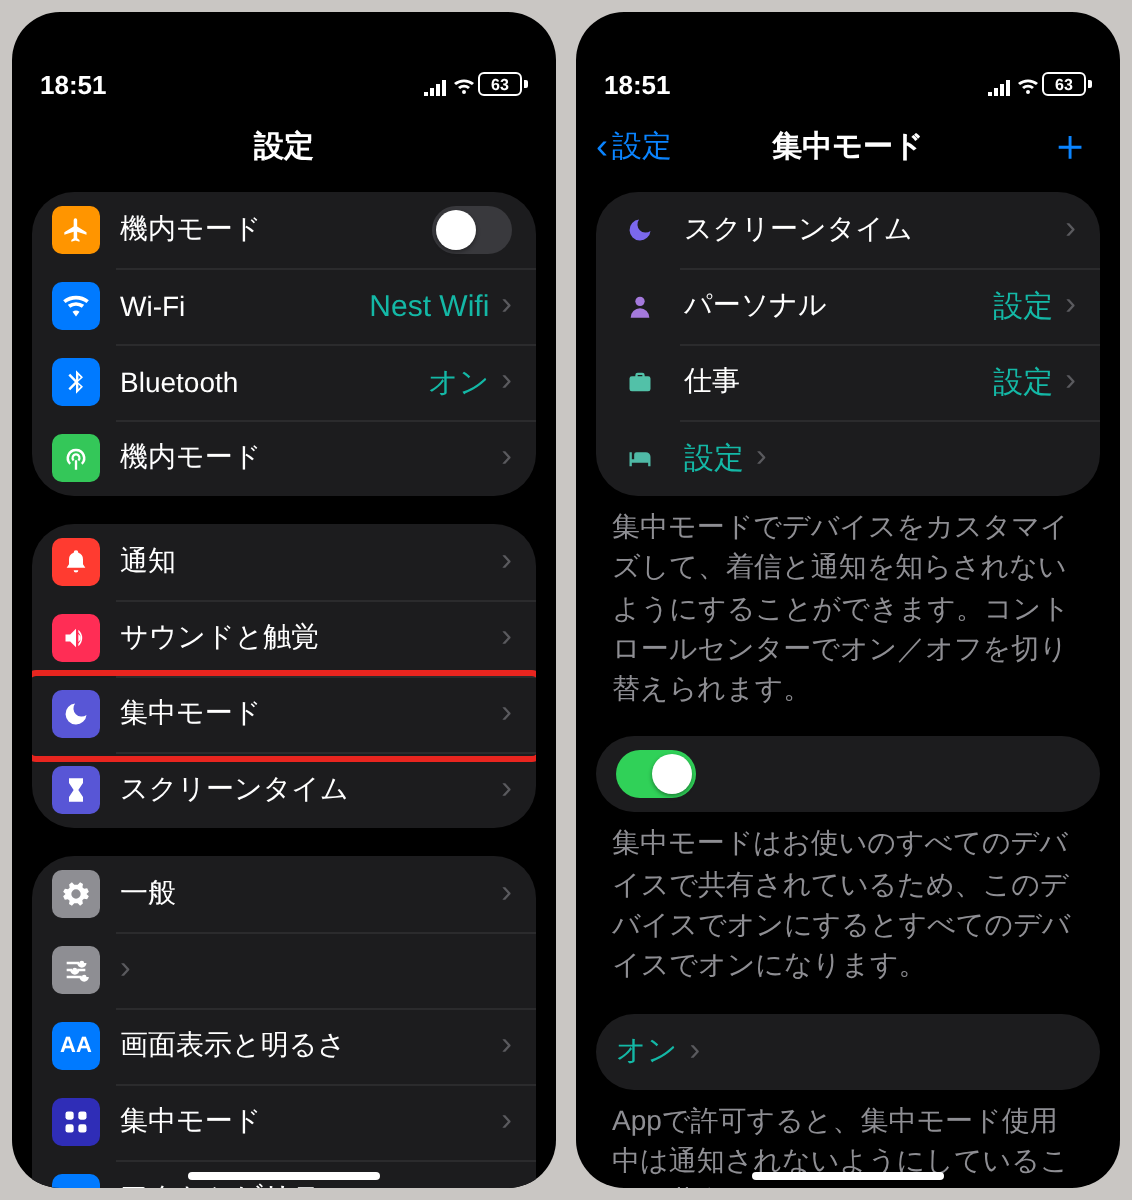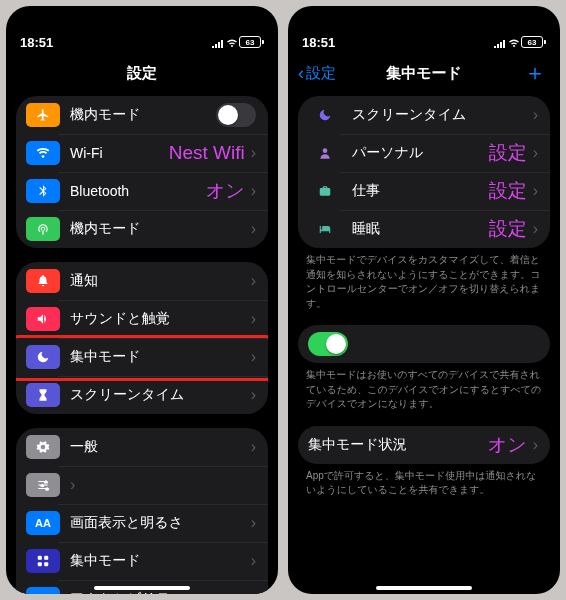--- a/index.html
+++ b/index.html
@@ -9,30 +9,30 @@
 .status{display:flex;justify-content:space-between;align-items:center;height:28px;padding:22px 14px 0;font-size:13px;font-weight:600}
 .status .r{display:flex;gap:0;align-items:flex-end}
 .nav{display:flex;align-items:center;justify-content:center;height:34px;position:relative;font-size:15px;font-weight:600}
 .nav .back{position:absolute;left:10px;display:flex;align-items:center;color:#0a84ff;font-size:15px;font-weight:400;gap:2px}
 .nav .plus{position:absolute;right:14px;color:#0a84ff;font-size:22px;font-weight:300}
 .content{padding:0 10px 8px}
 .group{background:#1c1c1e;border-radius:21px;margin-top:14px;overflow:hidden}
 .group.first{margin-top:6px}
 .row{display:flex;align-items:center;min-height:38px;padding:0 12px 0 10px;position:relative}
 .row+.row::before{content:"";position:absolute;left:42px;right:0;top:0;height:1px;background:#2b2b2d}
-.icon{width:34px;height:24px;border-radius:5px;display:flex;align-items:center;justify-content:center;font-size:13px;flex-shrink:0;margin-right:10px}
+.icon{width:24px;height:24px;border-radius:5px;display:flex;align-items:center;justify-content:center;font-size:13px;flex-shrink:0;margin-right:10px}
 .lbl{flex:1;font-size:14px;color:#fff}
-.detail{font-size:19px;color:#d946ef;margin-right:6px}
+.detail{font-size:15px;color:#14b8a6;margin-right:6px}
 .chev{color:#5a5a5e;font-size:16px;line-height:1}
 .toggle{width:40px;height:24px;border-radius:12px;position:relative}
 .tog-off{background:#39393d}.tog-on{background:#30d158}
 .knob{width:20px;height:20px;border-radius:50%;background:#fff;position:absolute;top:2px;box-shadow:0 1px 2px rgba(0,0,0,.4)}
 .tog-off .knob{left:2px}.tog-on .knob{right:2px}
 .hl{position:absolute;border:3px solid #e8251f;border-radius:6px;pointer-events:none}
-.footer{font-size:10px;color:#8e8e93;padding:5px 8px 0;line-height:1.45}
+.footer{font-size:14px;color:#8e8e93;padding:5px 8px 0;line-height:1.45}
 .homebar{position:absolute;bottom:4px;left:50%;transform:translateX(-50%);width:96px;height:4px;background:#fff;border-radius:3px}
 svg{display:block}
 </style>
 </head>
 <body>
 
 <div class="stage">
   <div class="phone left">
     <div class="status">
       <span>18:51</span>
@@ -252,37 +252,35 @@
             <span class="lbl">仕事</span>
             <span class="detail">設定</span>
             <span class="chev">›</span>
           </div>
           <div class="row">
             <span class="icon" style="background: transparent;">
               <svg width="14" height="14" viewBox="0 0 24 24">
                 <path fill="#4fb9a6" d="M3 7v12h2v-3h14v3h2V11a4 4 0 00-4-4H9a2 2 0 00-2 2v4H5V7z"></path>
               </svg>
             </span>
-            <span class="lbl">睡眠</span>
             <span class="detail">設定</span>
             <span class="chev">›</span>
           </div>
         </div>
       <div class="footer">集中モードでデバイスをカスタマイズして、着信と通知を知らされないようにすることができます。コントロールセンターでオン／オフを切り替えられます。</div>
       <div class="group">
         <div class="row noicon">
           <span class="toggle tog-on">
               <span class="knob"></span>
             </span>
         </div>
       </div>
       <div class="footer">集中モードはお使いのすべてのデバイスで共有されているため、このデバイスでオンにするとすべてのデバイスでオンになります。</div>
       <div class="group">
         <div class="row noicon">
-          <span class="lbl">集中モード状況</span>
           <span class="detail">オン</span>
           <span class="chev">›</span>
         </div>
       </div>
       <div class="footer">Appで許可すると、集中モード使用中は通知されないようにしていることを共有できます。</div>
     </div>
     <div class="homebar"></div>
   </div>
 </div>
 

